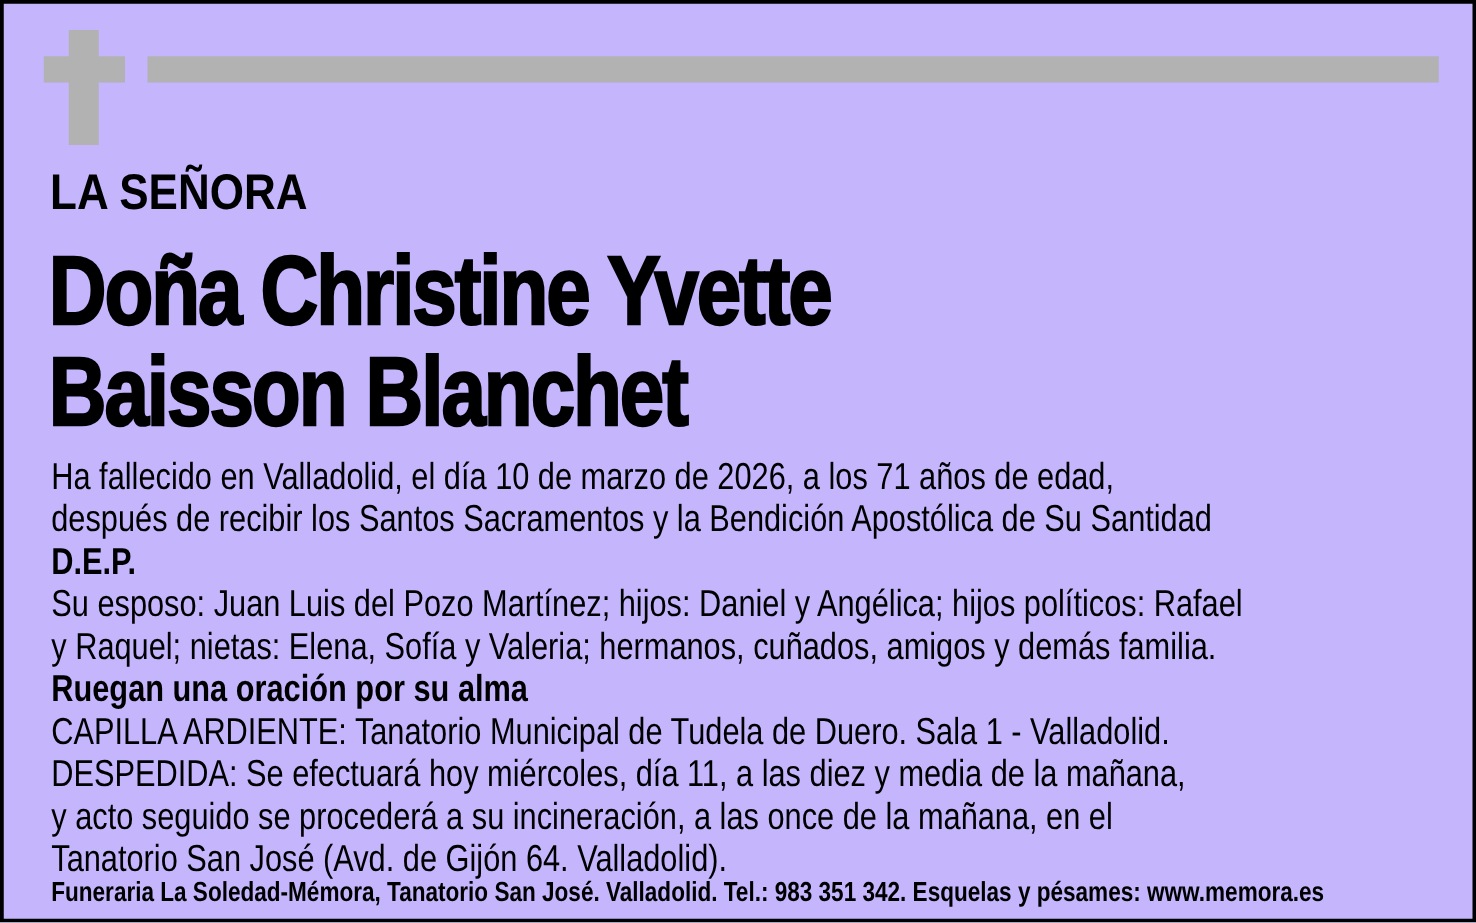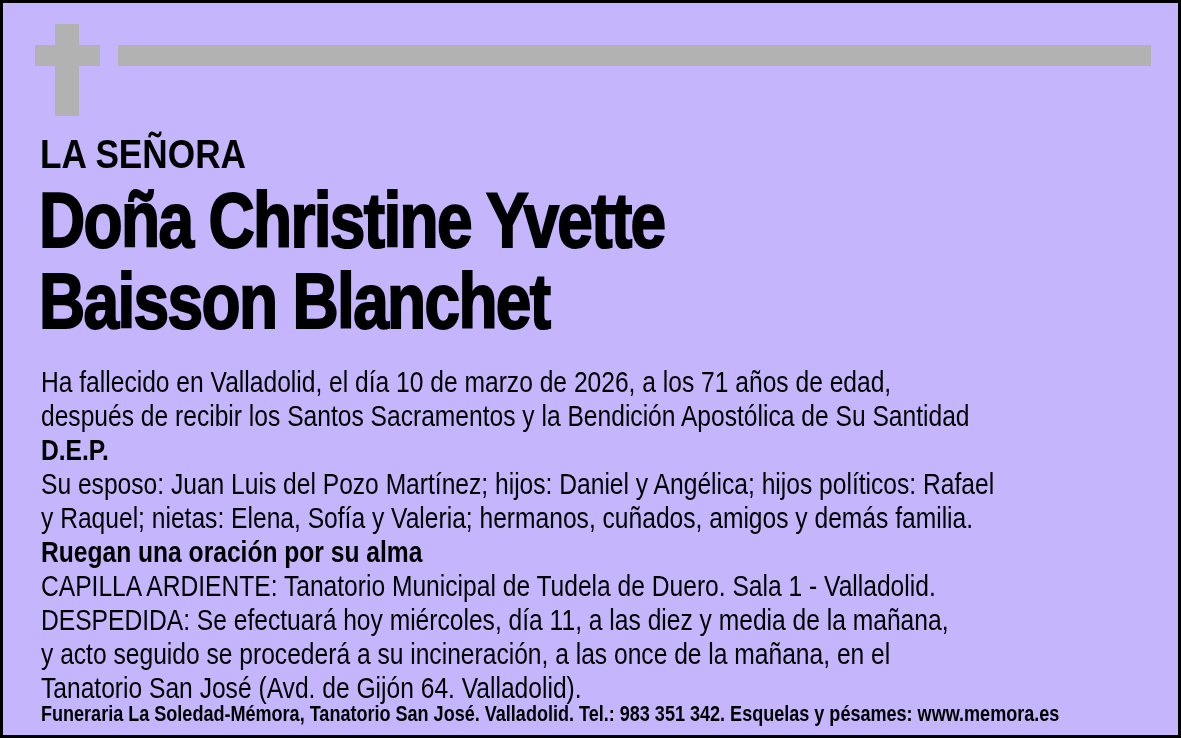--- a/index.html
+++ b/index.html
@@ -40,21 +40,21 @@
     transform-origin: left center;
   }
   
   .salutation {
     position: absolute; left: 37px; top: 131px;
     font-size: 40px; line-height: 40px; font-weight: 700;
     letter-spacing: 0px;
   }
   .salutation .cond { transform: scaleX(0.88); }
   .title {
-    position: absolute; left: 36px; top: 177px;
+    position: absolute; left: 36px; top: 189px;
     font-size: 78px; line-height: 81px; font-weight: 700;
     letter-spacing: -2px;
     -webkit-text-stroke: 2px #000000;
   }
   .body-text {
     position: absolute; left: 38px; top: 362px;
     font-size: 30px; line-height: 34px; font-weight: 400;
   }
   .body-text .bold { font-weight: 700; }
   .footer-line {

